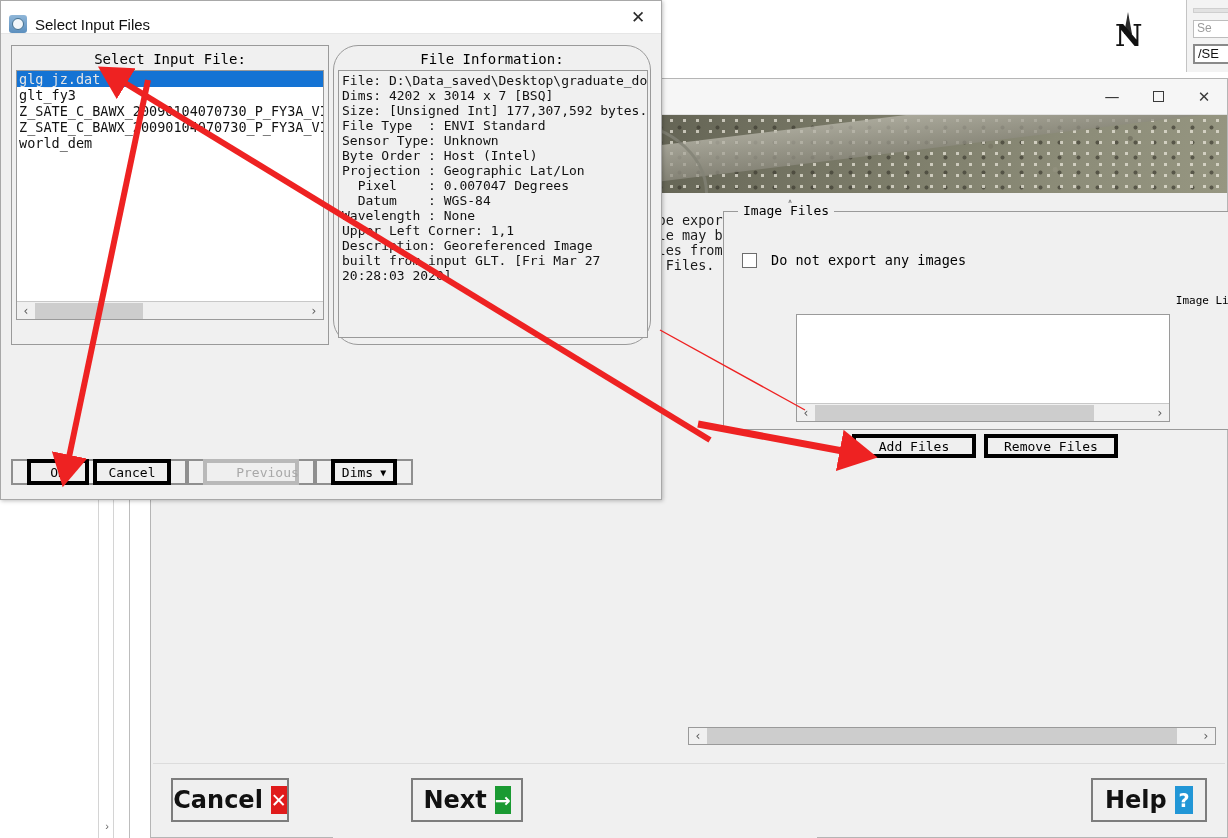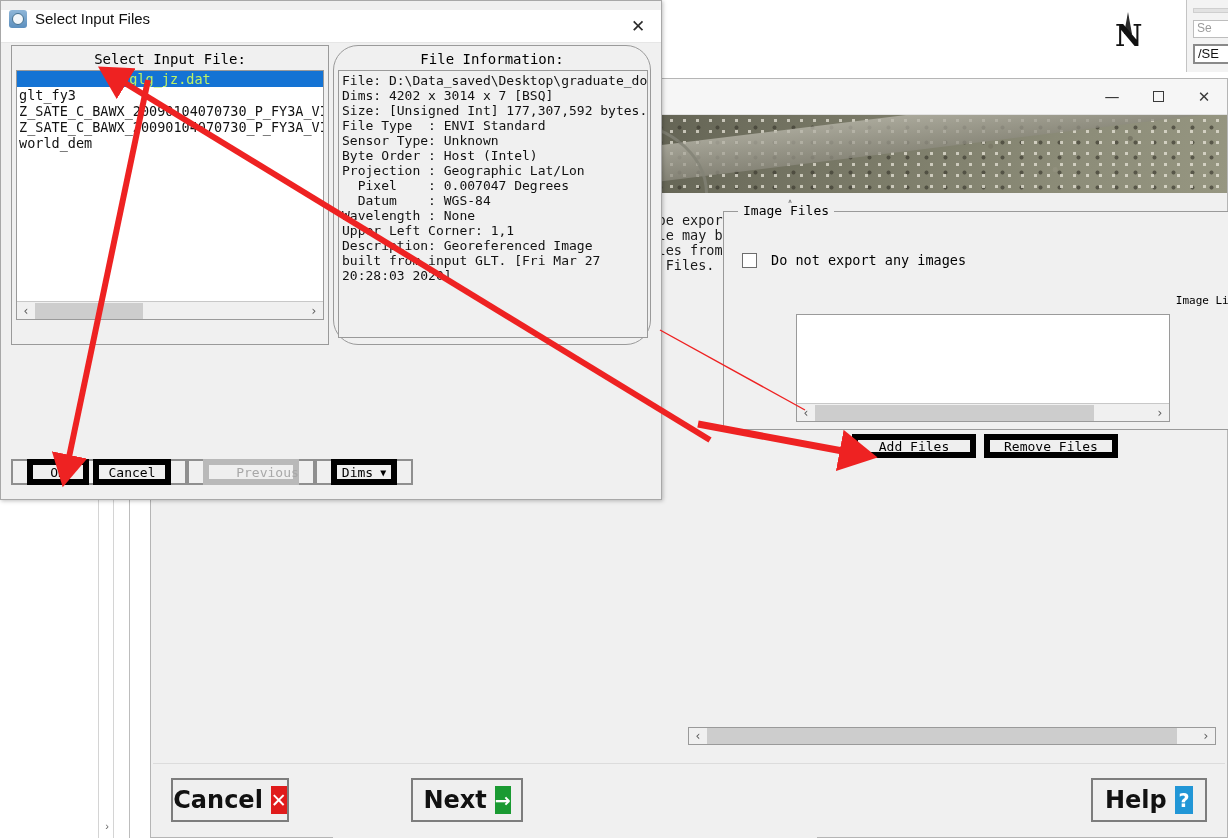--- a/index.html
+++ b/index.html
@@ -58,21 +58,21 @@
     align-items:center;
   }
   .vscroll .arw {
     height:18px; width:18px;
     display:flex;align-items:center;justify-content:center;
     font-size:11px;color:#8a8a8a;
   }
 
   .btn {
     background: #efefef;
-    border: 6px solid #000000;
+    border: 4px solid #000000;
     font-family: "DejaVu Sans Mono", monospace;
     font-size: 13px;
     color: #000;
     display:flex; align-items:center; justify-content:center;
     cursor: default;
     white-space: nowrap;
   }
   .btn.outer {
     border: 2px solid #8f8f8f;
     background:#f0f0f0;
@@ -231,21 +231,21 @@
   
   #dialog {
     position:absolute; left:0; top:0; width:662px; height:500px;
     background:#f0f0f0;
     border:1px solid #a8a8a8;
     box-shadow: 1px 1px 4px rgba(0,0,0,.25);
   }
   #dialog-titlebar {
     position:absolute; left:0; top:0; right:0; height:33px;
     background:#ffffff; border-bottom:1px solid #e6e6e6;
-    display:flex; align-items:flex-start;margin-top:9px;
+    display:flex; align-items:flex-end;
   }
   #dlg-icon {
     width:18px; height:18px; margin-left:8px; margin-right:8px;
     border-radius:3px;
     background:linear-gradient(#8fb6d8,#5c8fbe);
     display:flex; align-items:center; justify-content:center;
   }
   #dlg-icon .inner {
     width:12px; height:12px; border-radius:50%;
     background:#f2f6fa; border:1.5px solid #43708f;
@@ -265,21 +265,21 @@
     font-family:"DejaVu Sans Mono", monospace; font-size:14px;
   }
   #file-list {
     position:absolute; left:4px; top:24px; width:308px; height:250px;
   }
   .file-item {
     font-family:"DejaVu Sans Mono", monospace;
     font-size:13.5px; line-height:16px;
     padding:0 2px; white-space:pre; color:#111;
   }
-  .file-item.sel { background:#1473d4; color:#bef264;text-align:center; }
+  .file-item.sel { background:#1473d4; color:#e5e5e5; }
   #file-list-hscroll { left:0; bottom:0; width:306px; }
 
   #file-info-gb { left:332px; top:44px; width:318px; height:300px;border-radius:25px; }
   #file-info-title {
     position:absolute; left:0; right:0; top:5px; text-align:center;
     font-family:"DejaVu Sans Mono", monospace; font-size:14px;
   }
   #file-info-box {
     position:absolute; left:4px; top:24px; width:310px; height:268px;
     background:#f0f0f0; border:1px solid #9a9a9a; overflow:hidden;

